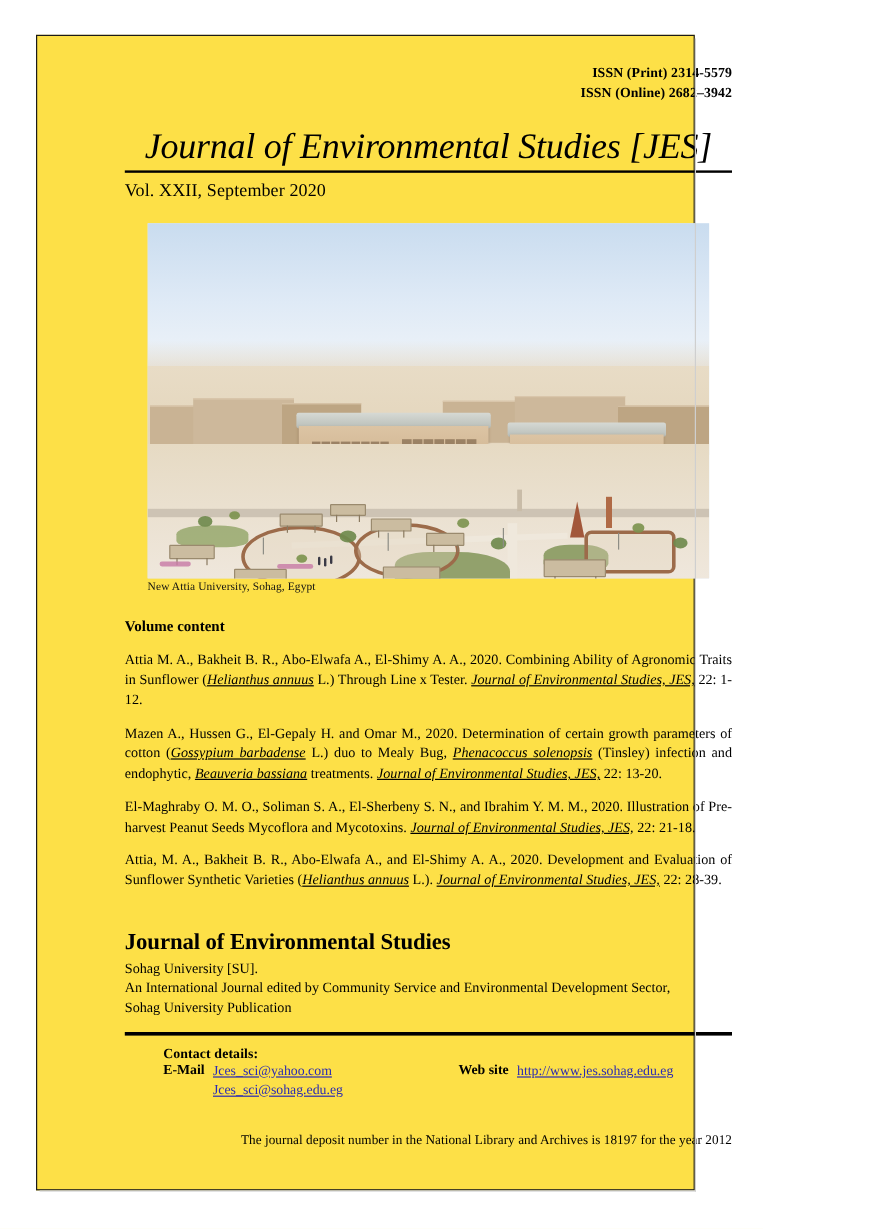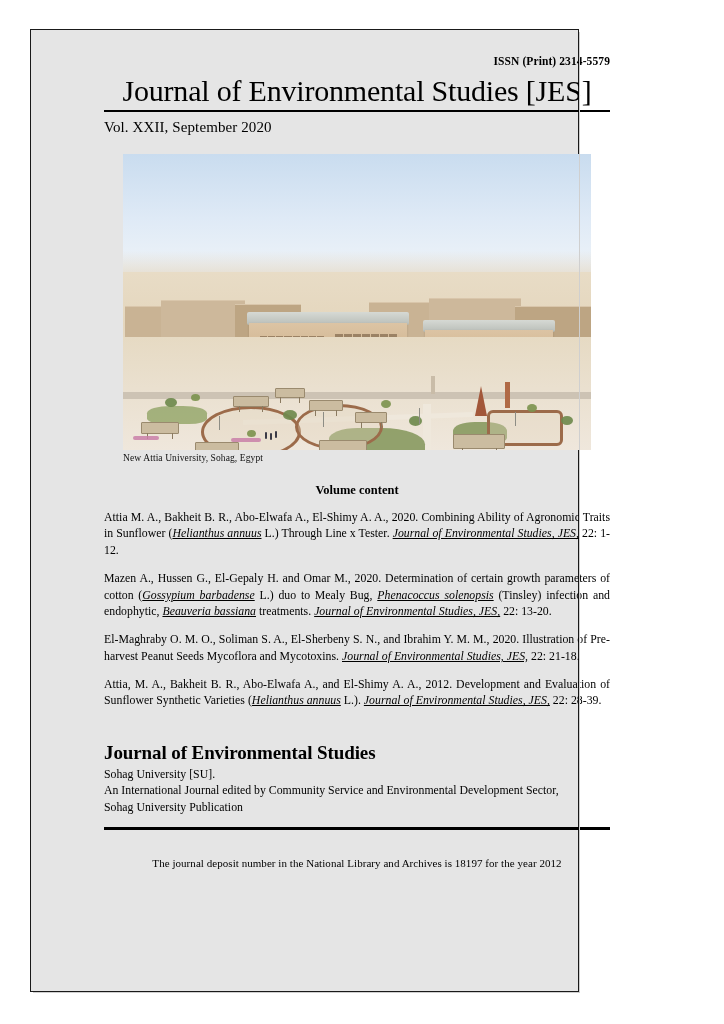--- a/index.html
+++ b/index.html
@@ -19,21 +19,21 @@
 
   
   .page-frame {
     position: absolute;
     left: 30px;
     top: 29px;
     width: 549px;
     height: 963px;
     border: 1.3px solid #1a1a1a;
     box-sizing: border-box;
-    background: #e5e5e5;
+    background: #fde047;
   }
   .page-frame::after {
     content: "";
     position: absolute;
     left: 2px;
     top: 2px;
     right: -2px;
     bottom: -2px;
     border-right: 1px solid #cfcfcf;
     border-bottom: 1px solid #cfcfcf;
@@ -51,26 +51,27 @@
   .issn-block {
     text-align: right;
     font-size: 11.5px;
     font-weight: bold;
     line-height: 1.45;
     letter-spacing: 0.1px;
   }
 
   
   .masthead {
-    margin-top: 4px;
+    margin-top: 20px;
     text-align: center;
     font-size: 30px;
     line-height: 1.1;
     letter-spacing: -0.2px;
     white-space: nowrap;
+    font-style: italic;
   }
   .rule-title {
     margin-top: 3px;
     border-top: 2.6px solid #000;
     width: 100%;
   }
   .vol-line {
     margin-top: 7px;
     font-size: 15px;
     letter-spacing: 0.1px;
@@ -220,21 +221,20 @@
   }
   .caption-inner {
     width: 468px;
   }
 
   
   .vc-heading {
     margin-top: 20px;
     font-size: 12.5px;
     font-weight: bold;
-    text-align: center;
   }
   .entry {
     margin-top: 11px;
     font-size: 11.8px;
     line-height: 1.42;
     text-align: justify;
     letter-spacing: 0.01px;
   }
   .entry i { font-style: italic; text-decoration: underline; }
 
@@ -276,33 +276,34 @@
   .lnk {
     color: #2a2ab4;
     text-decoration: underline;
     display: block;
     line-height: 1.38;
     white-space: nowrap;
   }
   .c-right { display: flex; }
   .deposit {
     margin-top: 27px;
-    text-align: center;
+    text-align: right;
     font-size: 11px;
     letter-spacing: 0.05px;
   }
 </style>
 </head>
 <body>
 
 <div class="page-frame">
   <div class="content">
 
     <div class="issn-block">
       <div>ISSN (Print) 2314-5579</div>
+      <div>ISSN (Online) 2682–3942</div>
     </div>
 
     <div class="masthead">Journal of Environmental Studies [JES]</div>
     <div class="rule-title"></div>
     <div class="vol-line">Vol. XXII, September 2020</div>
 
     <div class="photo-wrap">
       <div class="photo" aria-label="Aerial view of New Sohag University campus with plaza, pergolas and buildings">
         <div class="ph-sky"></div>
         <div class="ph-haze"></div>
@@ -498,28 +499,46 @@
       <div class="caption-inner">
         <div class="photo-caption">New Attia University, Sohag, Egypt</div>
       </div>
     </div>
 
     <div class="vc-heading">Volume content</div>
 
     <div class="entry"><span>Attia M. A., Bakheit B. R., Abo-Elwafa A., El-Shimy A. A., 2020. Combining Ability of Agronomic Traits in Sunflower (</span><i>Helianthus annuus</i><span> L.) Through Line x Tester. </span><i>Journal of Environmental Studies, JES,</i><span> 22: 1-12.</span></div>
     <div class="entry"><span>Mazen A., Hussen G., El-Gepaly H. and Omar M., 2020. Determination of certain growth parameters of cotton (</span><i>Gossypium barbadense</i><span> L.) duo to Mealy Bug, </span><i>Phenacoccus solenopsis</i><span> (Tinsley) infection and endophytic, </span><i>Beauveria bassiana</i><span> treatments. </span><i>Journal of Environmental Studies, JES,</i><span> 22: 13-20.</span></div>
     <div class="entry"><span>El-Maghraby O. M. O., Soliman S. A., El-Sherbeny S. N., and Ibrahim Y. M. M., 2020. Illustration of Pre-harvest Peanut Seeds Mycoflora and Mycotoxins. </span><i>Journal of Environmental Studies, JES,</i><span> 22: 21-18.</span></div>
-    <div class="entry"><span>Attia, M. A., Bakheit B. R., Abo-Elwafa A., and El-Shimy A. A., 2012. Development and Evaluation of Sunflower Synthetic Varieties (</span><i>Helianthus annuus</i><span> L.). </span><i>Journal of Environmental Studies, JES,</i><span> 22: 28-39.</span></div>
+    <div class="entry"><span>Attia, M. A., Bakheit B. R., Abo-Elwafa A., and El-Shimy A. A., 2020. Development and Evaluation of Sunflower Synthetic Varieties (</span><i>Helianthus annuus</i><span> L.). </span><i>Journal of Environmental Studies, JES,</i><span> 22: 28-39.</span></div>
 
     <div class="foot-title">Journal of Environmental Studies</div>
     <div class="foot-sub">
       <div>Sohag University [SU].</div>
       <div>An International Journal edited by Community Service and Environmental Development Sector,</div>
       <div>Sohag University Publication</div>
     </div>
 
     <div class="rule-thick"></div>
 
+    <div class="contact">
+      <div class="contact-title">Contact details:</div>
+      <div class="contact-grid">
+        <div class="c-left">
+          <span class="c-lbl">E-Mail</span>
+          <span class="c-vals">
+            <a class="lnk" href="#" style="color: rgb(42, 42, 180);">Jces_sci@yahoo.com</a>
+            <a class="lnk" href="#" style="color: rgb(42, 42, 180);">Jces_sci@sohag.edu.eg</a>
+          </span>
+        </div>
+        <div class="c-right">
+          <span class="c-lbl">Web site</span>
+          <span class="c-vals">
+            <a class="lnk" href="#" style="color: rgb(42, 42, 180);">http://www.jes.sohag.edu.eg</a>
+          </span>
+        </div>
+      </div>
+    </div>
 
     <div class="deposit">The journal deposit number in the National Library and Archives is 18197 for the year 2012</div>
 
   </div>
 </div>
 
 </body></html>

